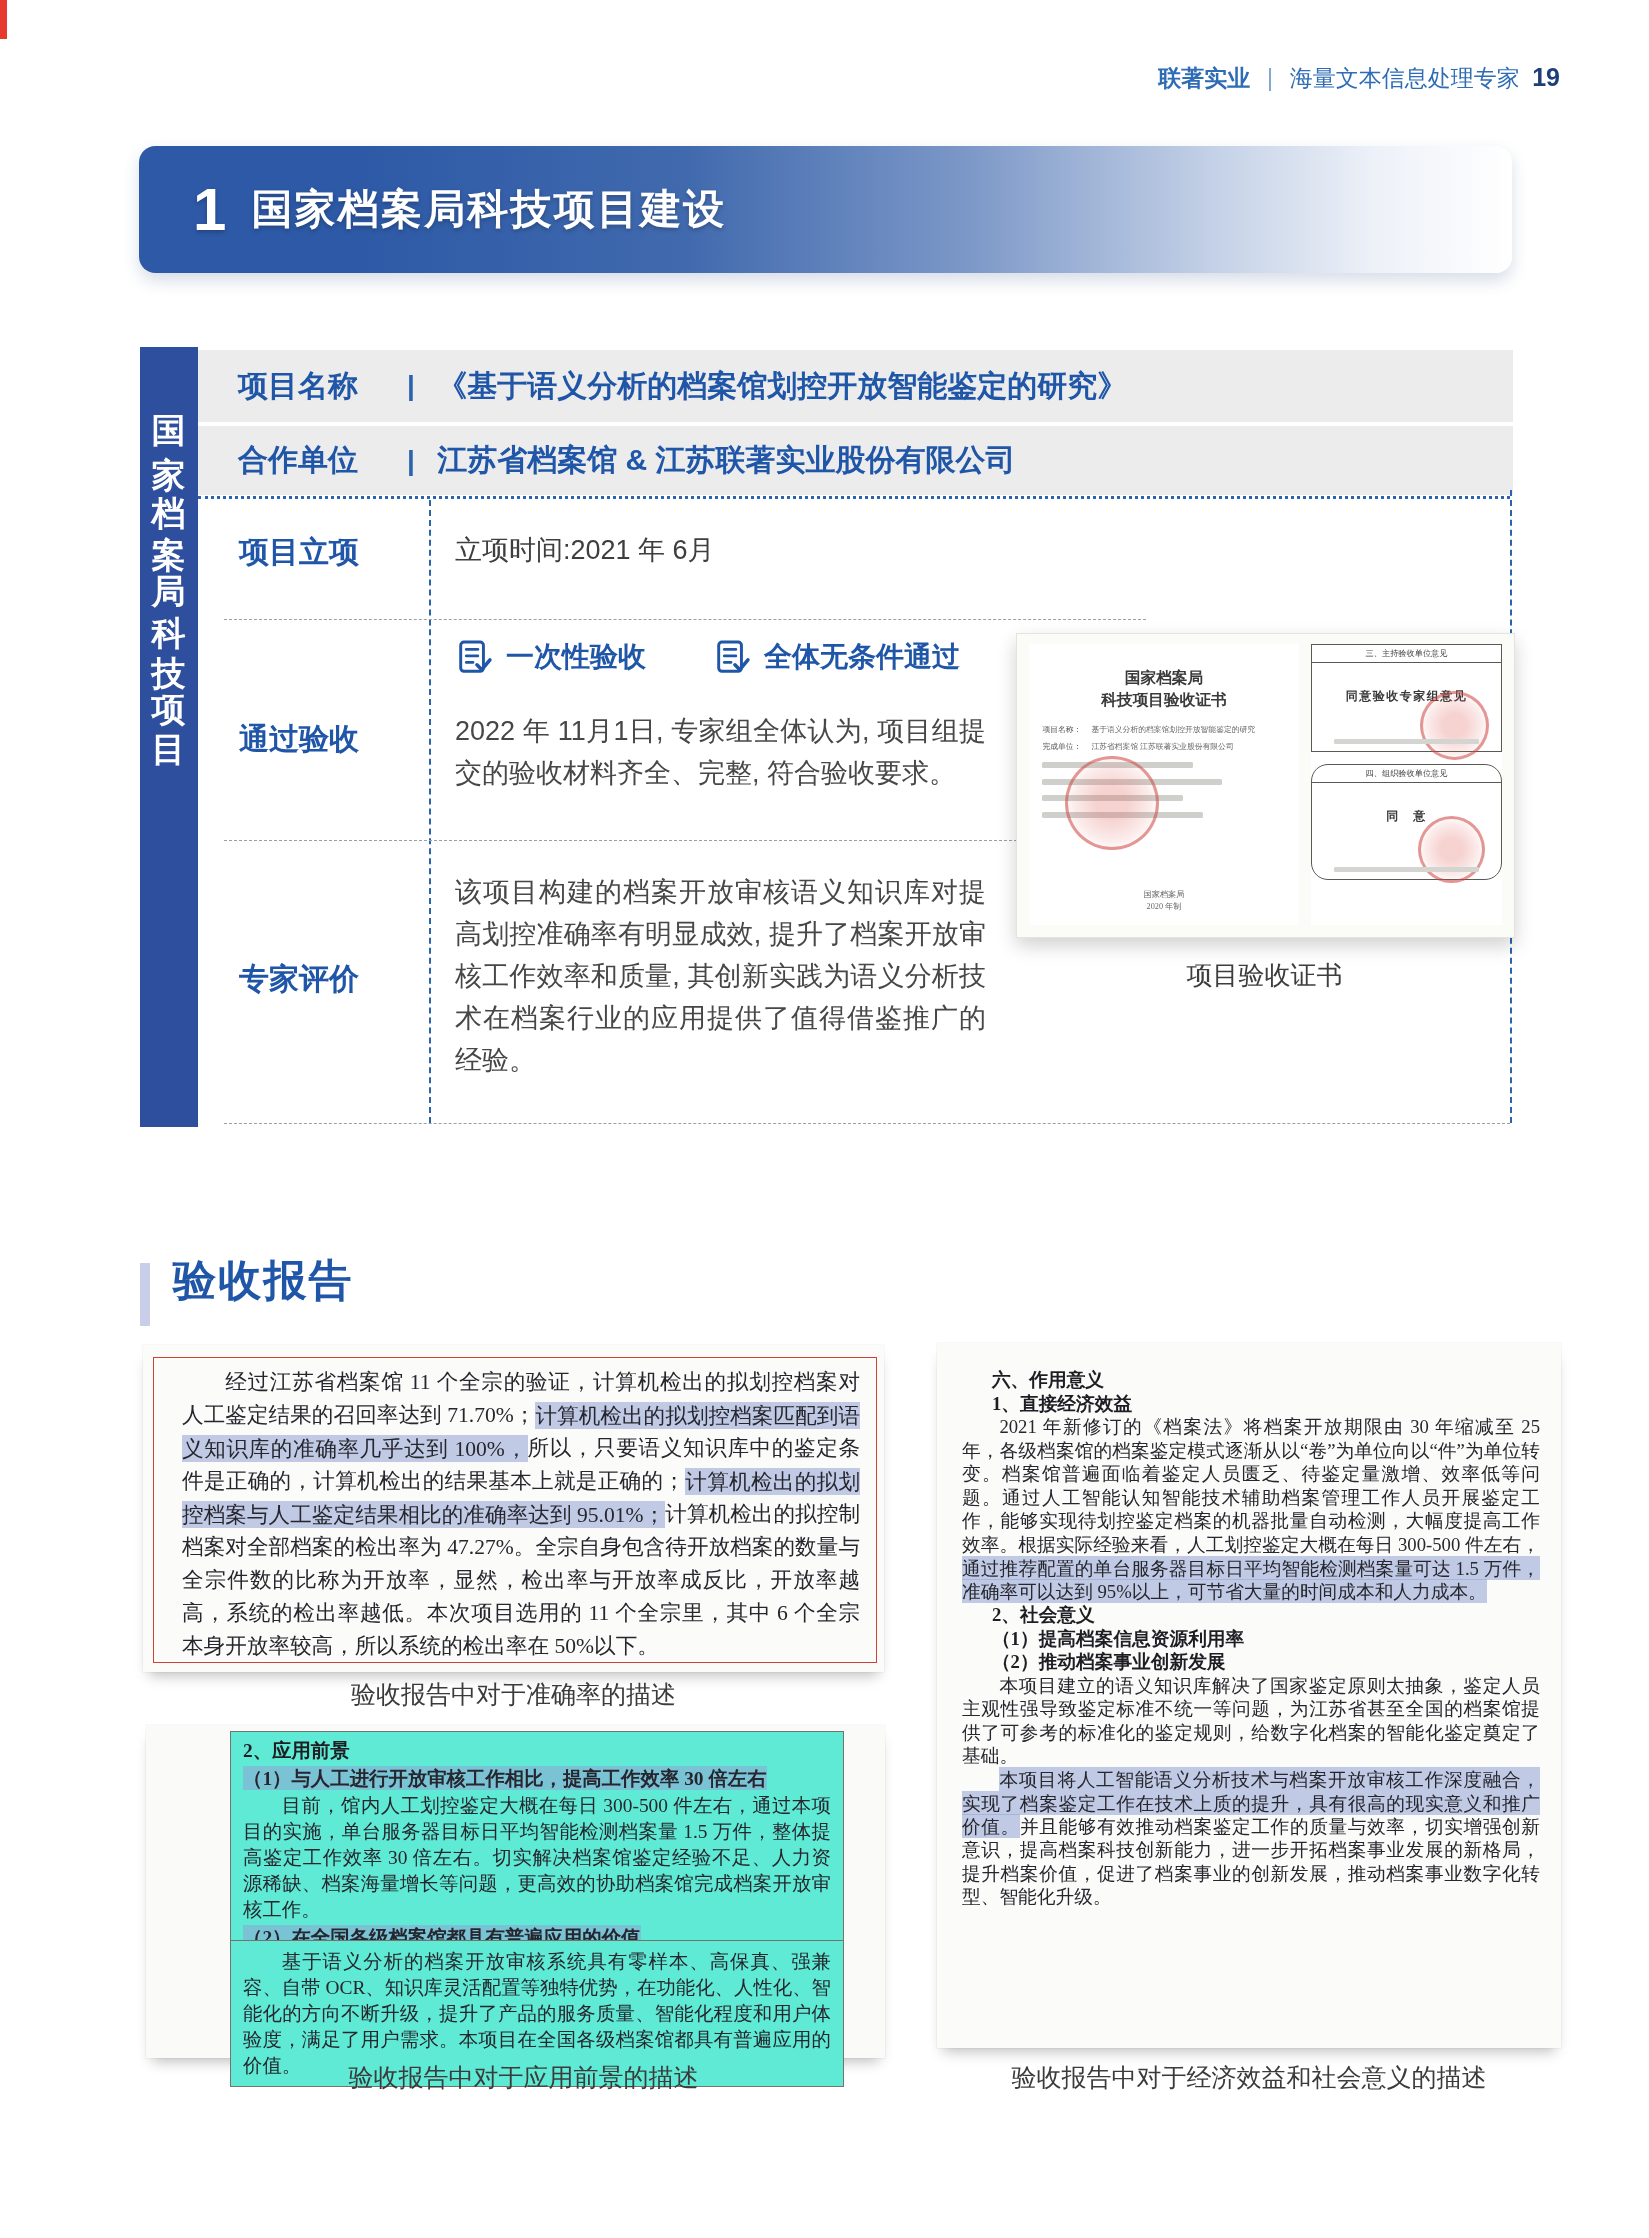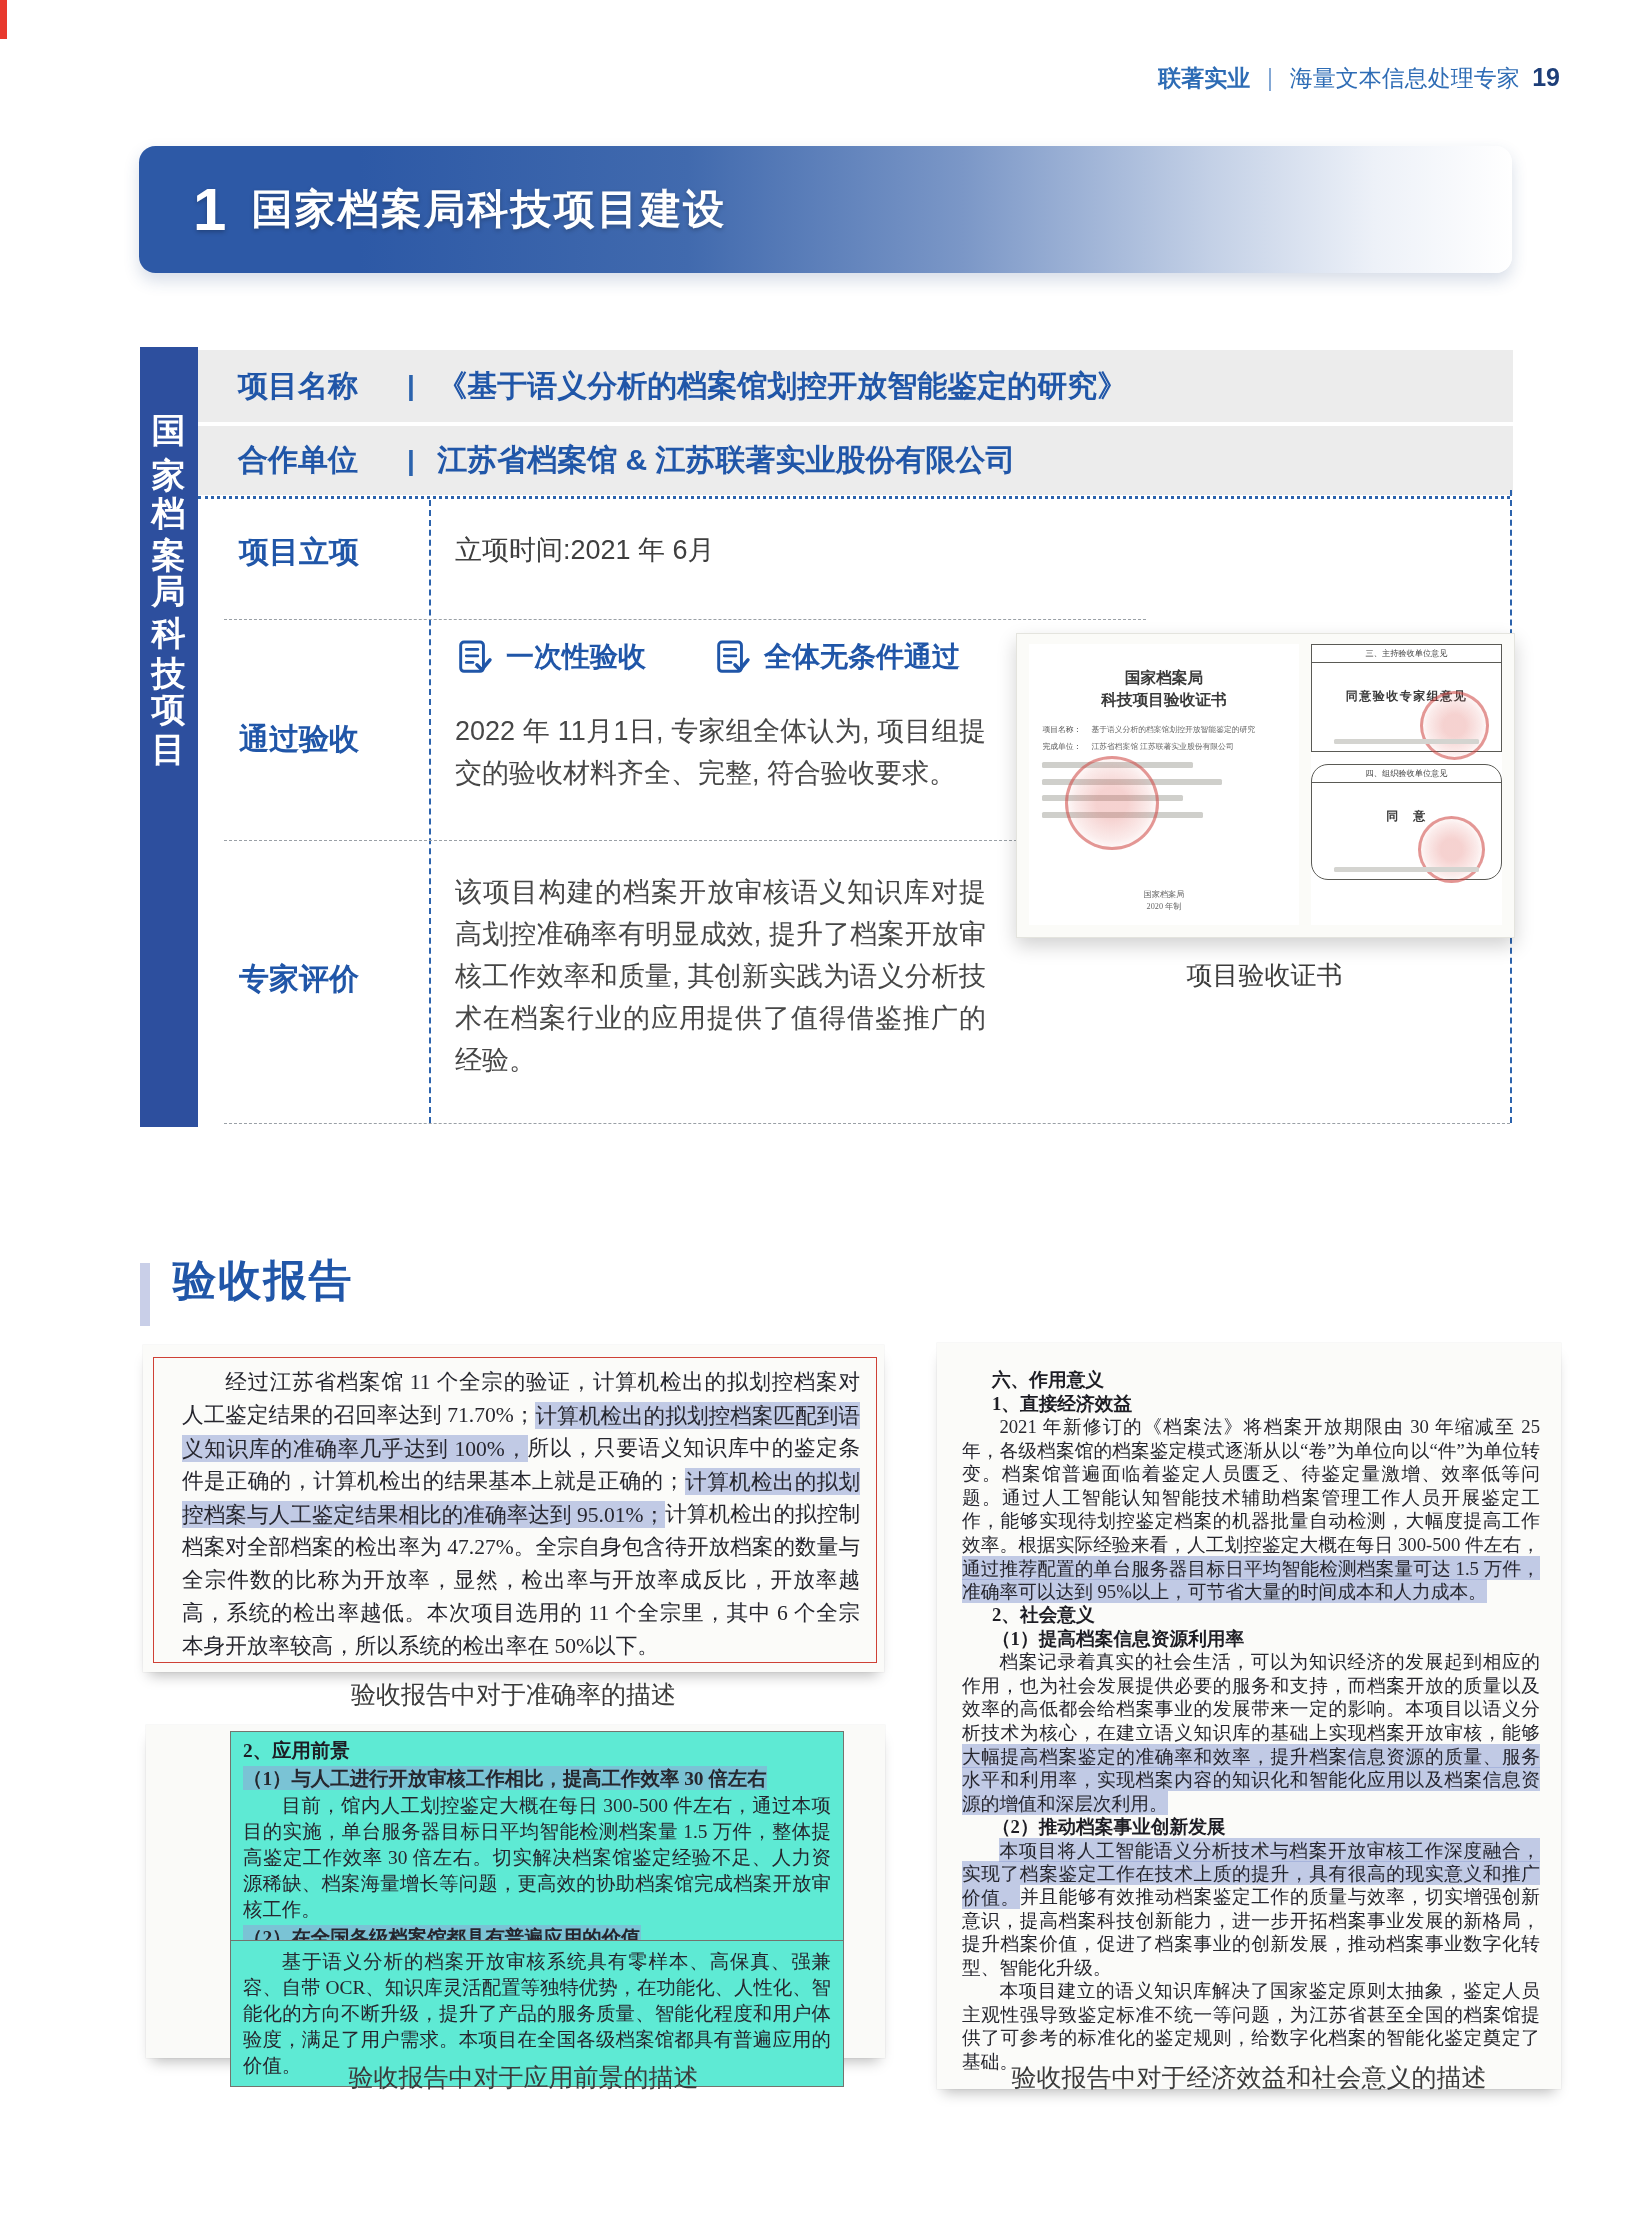--- a/index.html
+++ b/index.html
@@ -258,19 +258,18 @@
   </div>
 </div>
 <div class="abs caption cap-pros">验收报告中对于应用前景的描述</div>
 
 <div class="abs scan scan-sig">
   <h4>六、作用意义</h4>
   <h4>1、直接经济效益</h4>
   <p><span>2021 年新修订的《档案法》将档案开放期限由 30 年缩减至 25 年，各级档案馆的档案鉴定模式逐渐从以“卷”为单位向以“件”为单位转变。档案馆普遍面临着鉴定人员匮乏、待鉴定量激增、效率低等问题。通过人工智能认知智能技术辅助档案管理工作人员开展鉴定工作，能够实现待划控鉴定档案的机器批量自动检测，大幅度提高工作效率。根据实际经验来看，人工划控鉴定大概在每日 300-500 件左右，</span><span class="hl">通过推荐配置的单台服务器目标日平均智能检测档案量可达 1.5 万件，准确率可以达到 95%以上，可节省大量的时间成本和人力成本。</span></p>
   <h4>2、社会意义</h4>
   <h4>（1）提高档案信息资源利用率</h4>
-  <p><span>档案记录着真实的社会生活，可以为知识经济的发展起到相应的作用，也为社会发展提供必要的服务和支持，而档案开放的质量以及效率的高低都会给档案事业的发展带来一定的影响。本项目以语义分析技术为核心，在建立语义知识库的基础上实现档案开放审核，能够</span><span class="hl">大幅提高档案鉴定的准确率和效率，提升档案信息资源的质量、服务水平和利用率，实现档案内容的知识化和智能化应用以及档案信息资源的增值和深层次利用。</span></p>
   <h4>（2）推动档案事业创新发展</h4>
+  <p>本项目建立的语义知识库解决了国家鉴定原则太抽象，鉴定人员主观性强导致鉴定标准不统一等问题，为江苏省甚至全国的档案馆提供了可参考的标准化的鉴定规则，给数字化档案的智能化鉴定奠定了基础。</p>
   <p><span class="hl">本项目将人工智能语义分析技术与档案开放审核工作深度融合，实现了档案鉴定工作在技术上质的提升，具有很高的现实意义和推广价值。</span><span>并且能够有效推动档案鉴定工作的质量与效率，切实增强创新意识，提高档案科技创新能力，进一步开拓档案事业发展的新格局，提升档案价值，促进了档案事业的创新发展，推动档案事业数字化转型、智能化升级。</span></p>
-  <p>本项目建立的语义知识库解决了国家鉴定原则太抽象，鉴定人员主观性强导致鉴定标准不统一等问题，为江苏省甚至全国的档案馆提供了可参考的标准化的鉴定规则，给数字化档案的智能化鉴定奠定了基础。</p>
 </div>
 <div class="abs caption cap-sig">验收报告中对于经济效益和社会意义的描述</div>
 
 
 </body></html>

